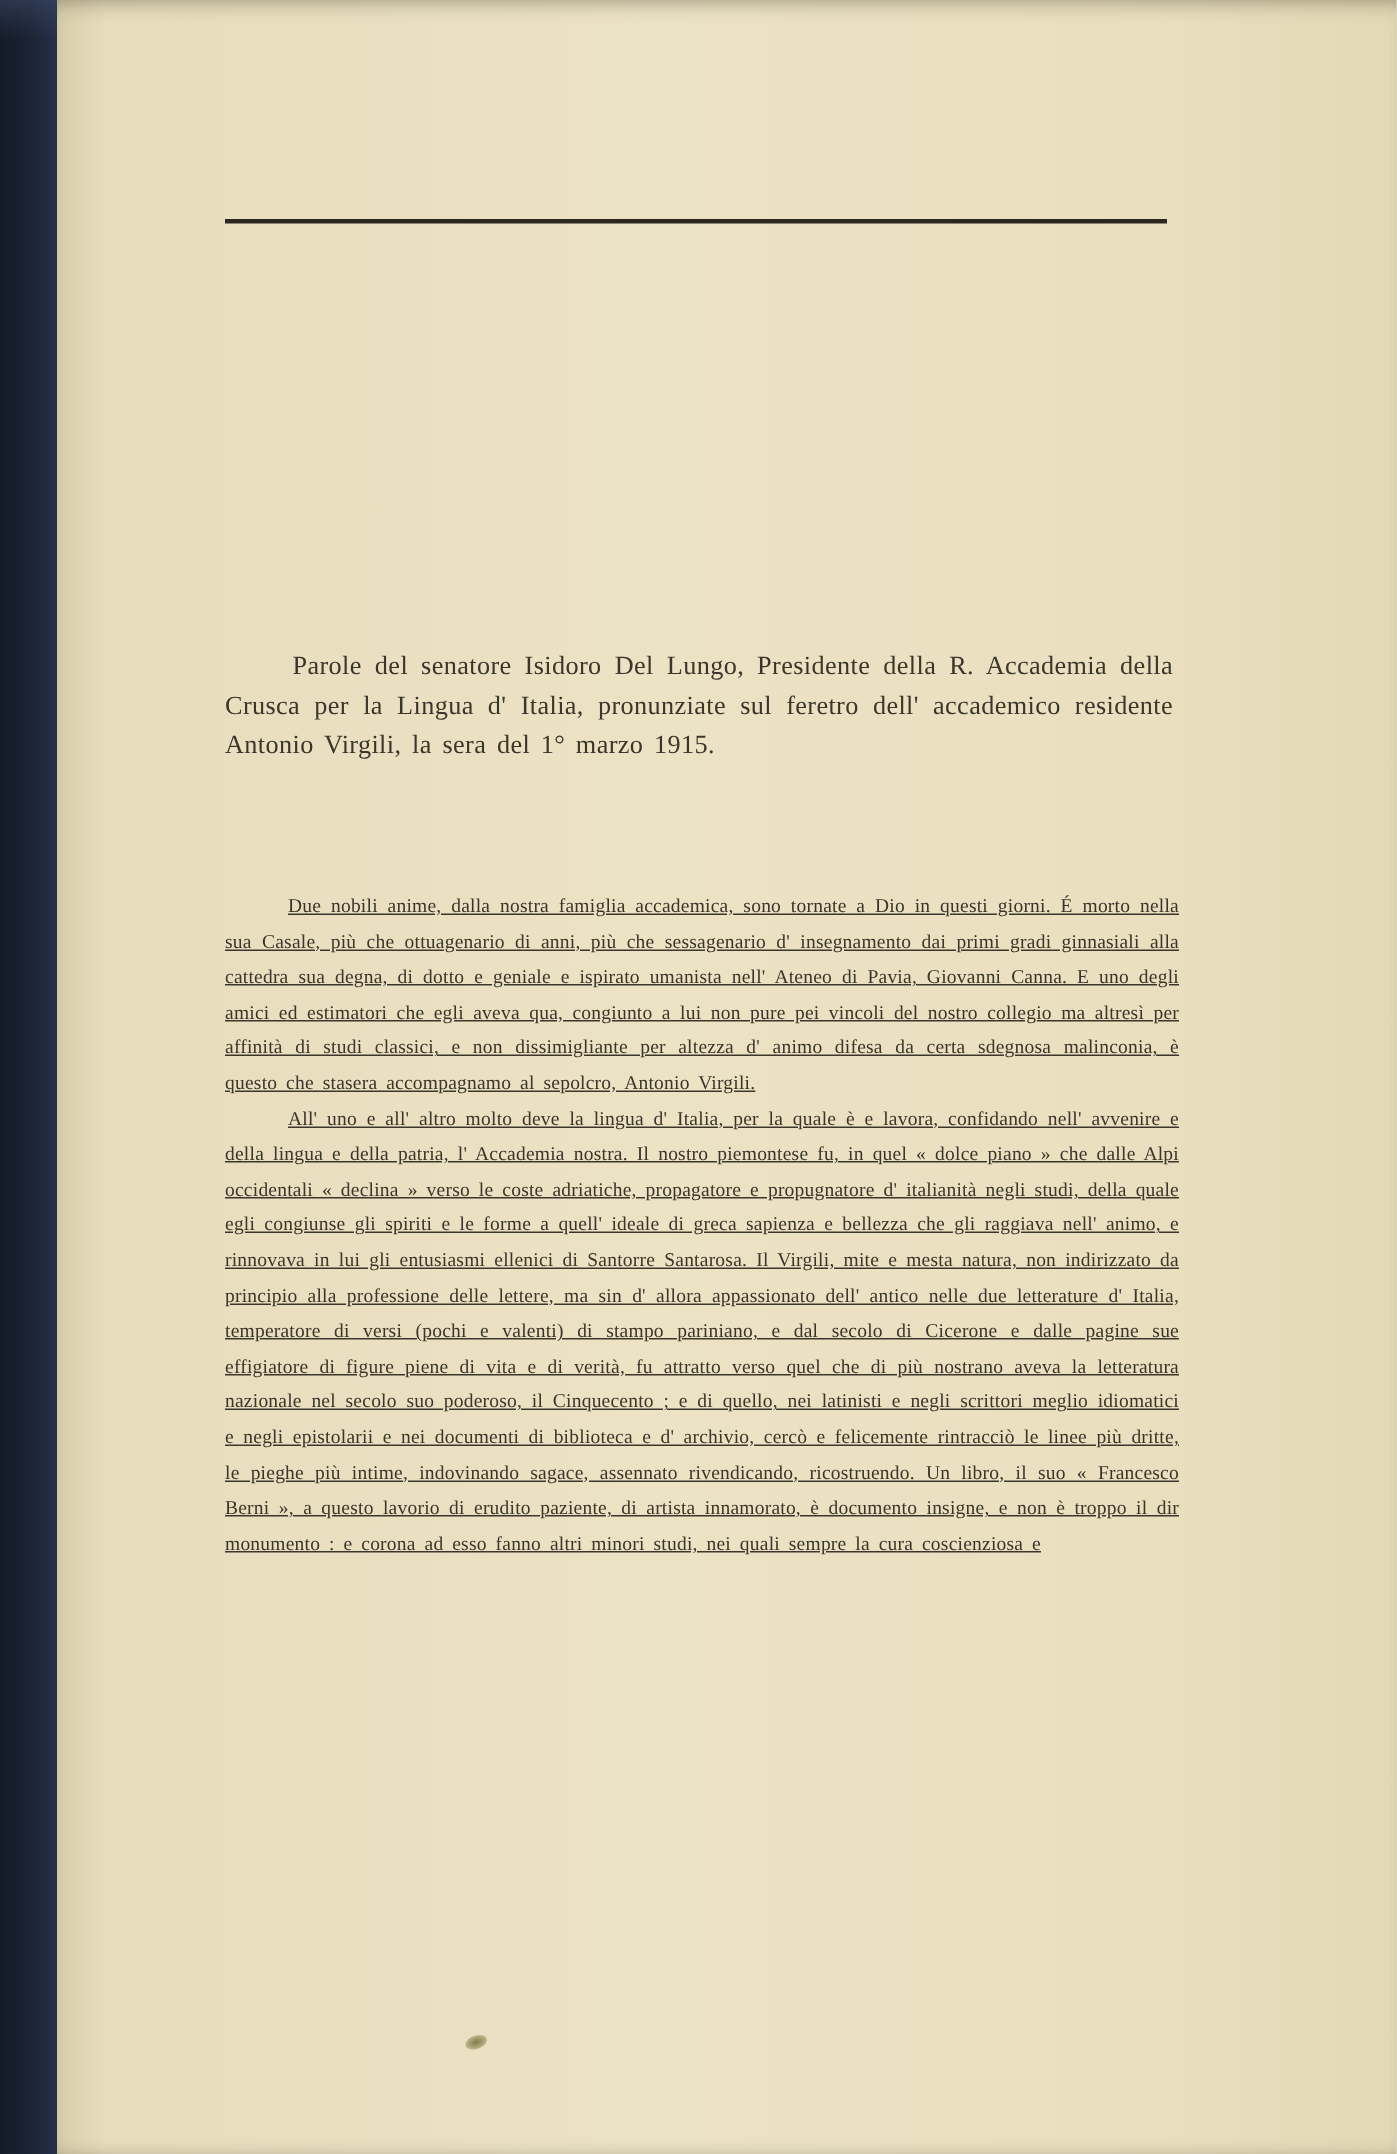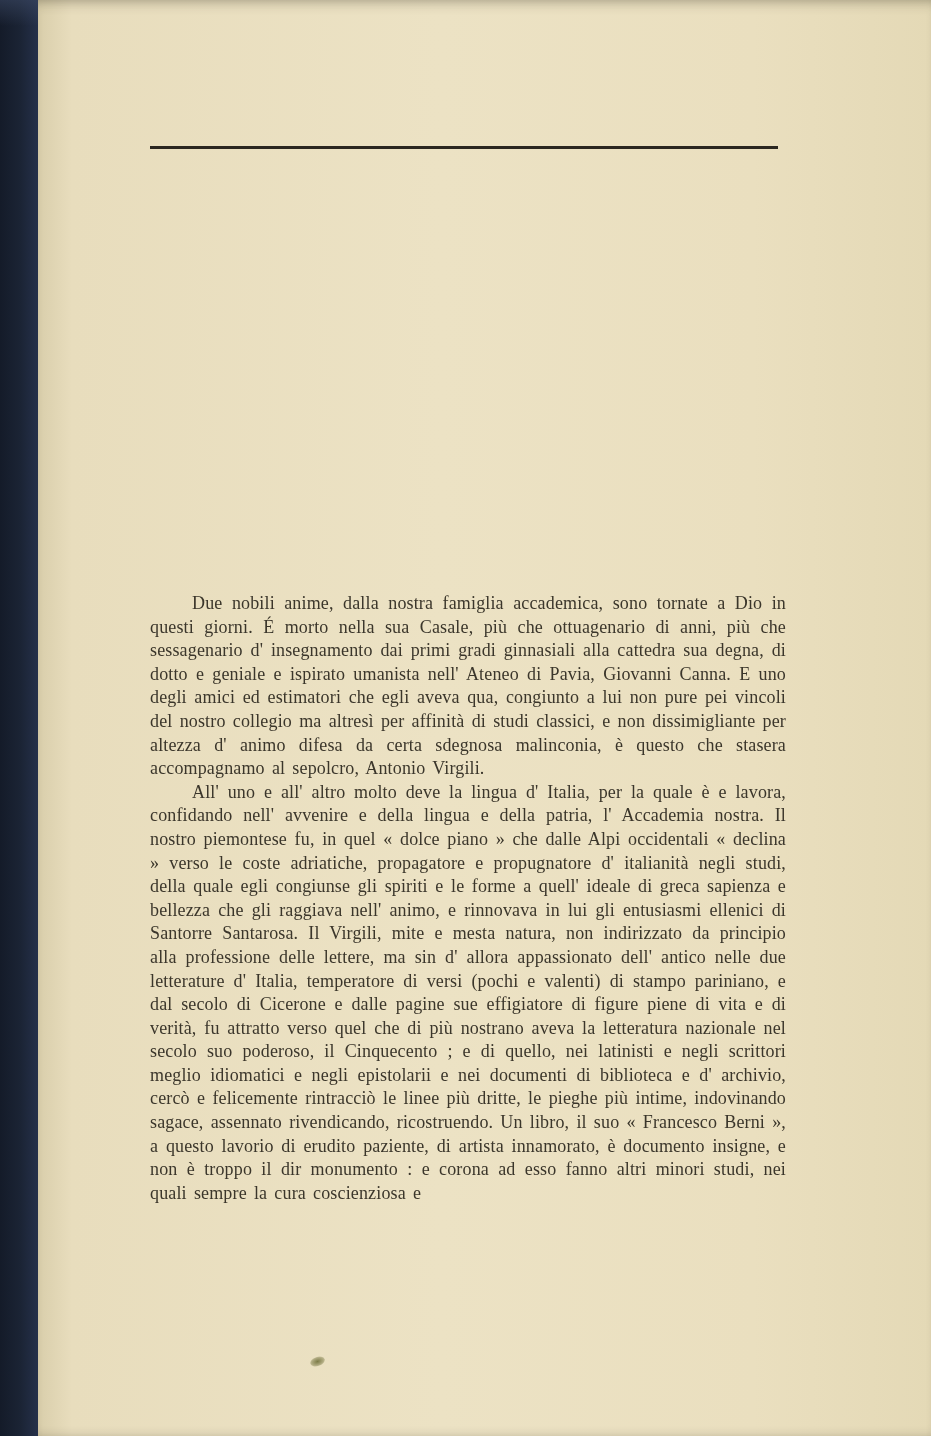--- a/index.html
+++ b/index.html
@@ -58,23 +58,24 @@
     text-align: justify;
     text-indent: 45px;
     letter-spacing: 0.25px;
     word-spacing: 2.5px;
   }
   .body-text {
     position: absolute;
     left: 112px; top: 592px;
     width: 636px;
     color: #3b362b;
-    font-size: 18px;
+    font-size: 13px;
     line-height: 23.6px;
     text-align: justify;
+    text-decoration: underline;
   }
   .body-text p {
     margin: 0;
     text-indent: 42px;
     letter-spacing: 0.15px;
     word-spacing: 2.5px;
   }
   
   .smudge {
     position: absolute;
@@ -91,20 +92,21 @@
 <div class="scan">
 
   <div class="spine">
     <div class="spine-top"></div>
   </div>
 
   <div class="paper">
 
     <div class="rule"></div>
 
+    <p class="heading">Parole del senatore Isidoro Del Lungo, Presidente della R. Accademia della Crusca per la Lingua d' Italia, pronunziate sul feretro dell' accademico residente Antonio Virgili, la sera del 1° marzo 1915.</p>
 
     <div class="body-text">
       <p>Due nobili anime, dalla nostra famiglia accademica, sono tornate a Dio in questi giorni. É morto nella sua Casale, più che ottuagenario di anni, più che sessagenario d' insegnamento dai primi gradi ginnasiali alla cattedra sua degna, di dotto e geniale e ispirato umanista nell' Ateneo di Pavia, Giovanni Canna. E uno degli amici ed estimatori che egli aveva qua, congiunto a lui non pure pei vincoli del nostro collegio ma altresì per affinità di studi classici, e non dissimigliante per altezza d' animo difesa da certa sdegnosa malinconia, è questo che stasera accompagnamo al sepolcro, Antonio Virgili.</p>
       <p>All' uno e all' altro molto deve la lingua d' Italia, per la quale è e lavora, confidando nell' avvenire e della lingua e della patria, l' Accademia nostra. Il nostro piemontese fu, in quel « dolce piano » che dalle Alpi occidentali « declina » verso le coste adriatiche, propagatore e propugnatore d' italianità negli studi, della quale egli congiunse gli spiriti e le forme a quell' ideale di greca sapienza e bellezza che gli raggiava nell' animo, e rinnovava in lui gli entusiasmi ellenici di Santorre Santarosa. Il Virgili, mite e mesta natura, non indirizzato da principio alla professione delle lettere, ma sin d' allora appassionato dell' antico nelle due letterature d' Italia, temperatore di versi (pochi e valenti) di stampo pariniano, e dal secolo di Cicerone e dalle pagine sue effigiatore di figure piene di vita e di verità, fu attratto verso quel che di più nostrano aveva la letteratura nazionale nel secolo suo poderoso, il Cinquecento ; e di quello, nei latinisti e negli scrittori meglio idiomatici e negli epistolarii e nei documenti di biblioteca e d' archivio, cercò e felicemente rintracciò le linee più dritte, le pieghe più intime, indovinando sagace, assennato rivendicando, ricostruendo. Un libro, il suo « Francesco Berni », a questo lavorio di erudito paziente, di artista innamorato, è documento insigne, e non è troppo il dir monumento : e corona ad esso fanno altri minori studi, nei quali sempre la cura coscienziosa e</p>
     </div>
 
     <div class="smudge"></div>
 
   </div>
 

